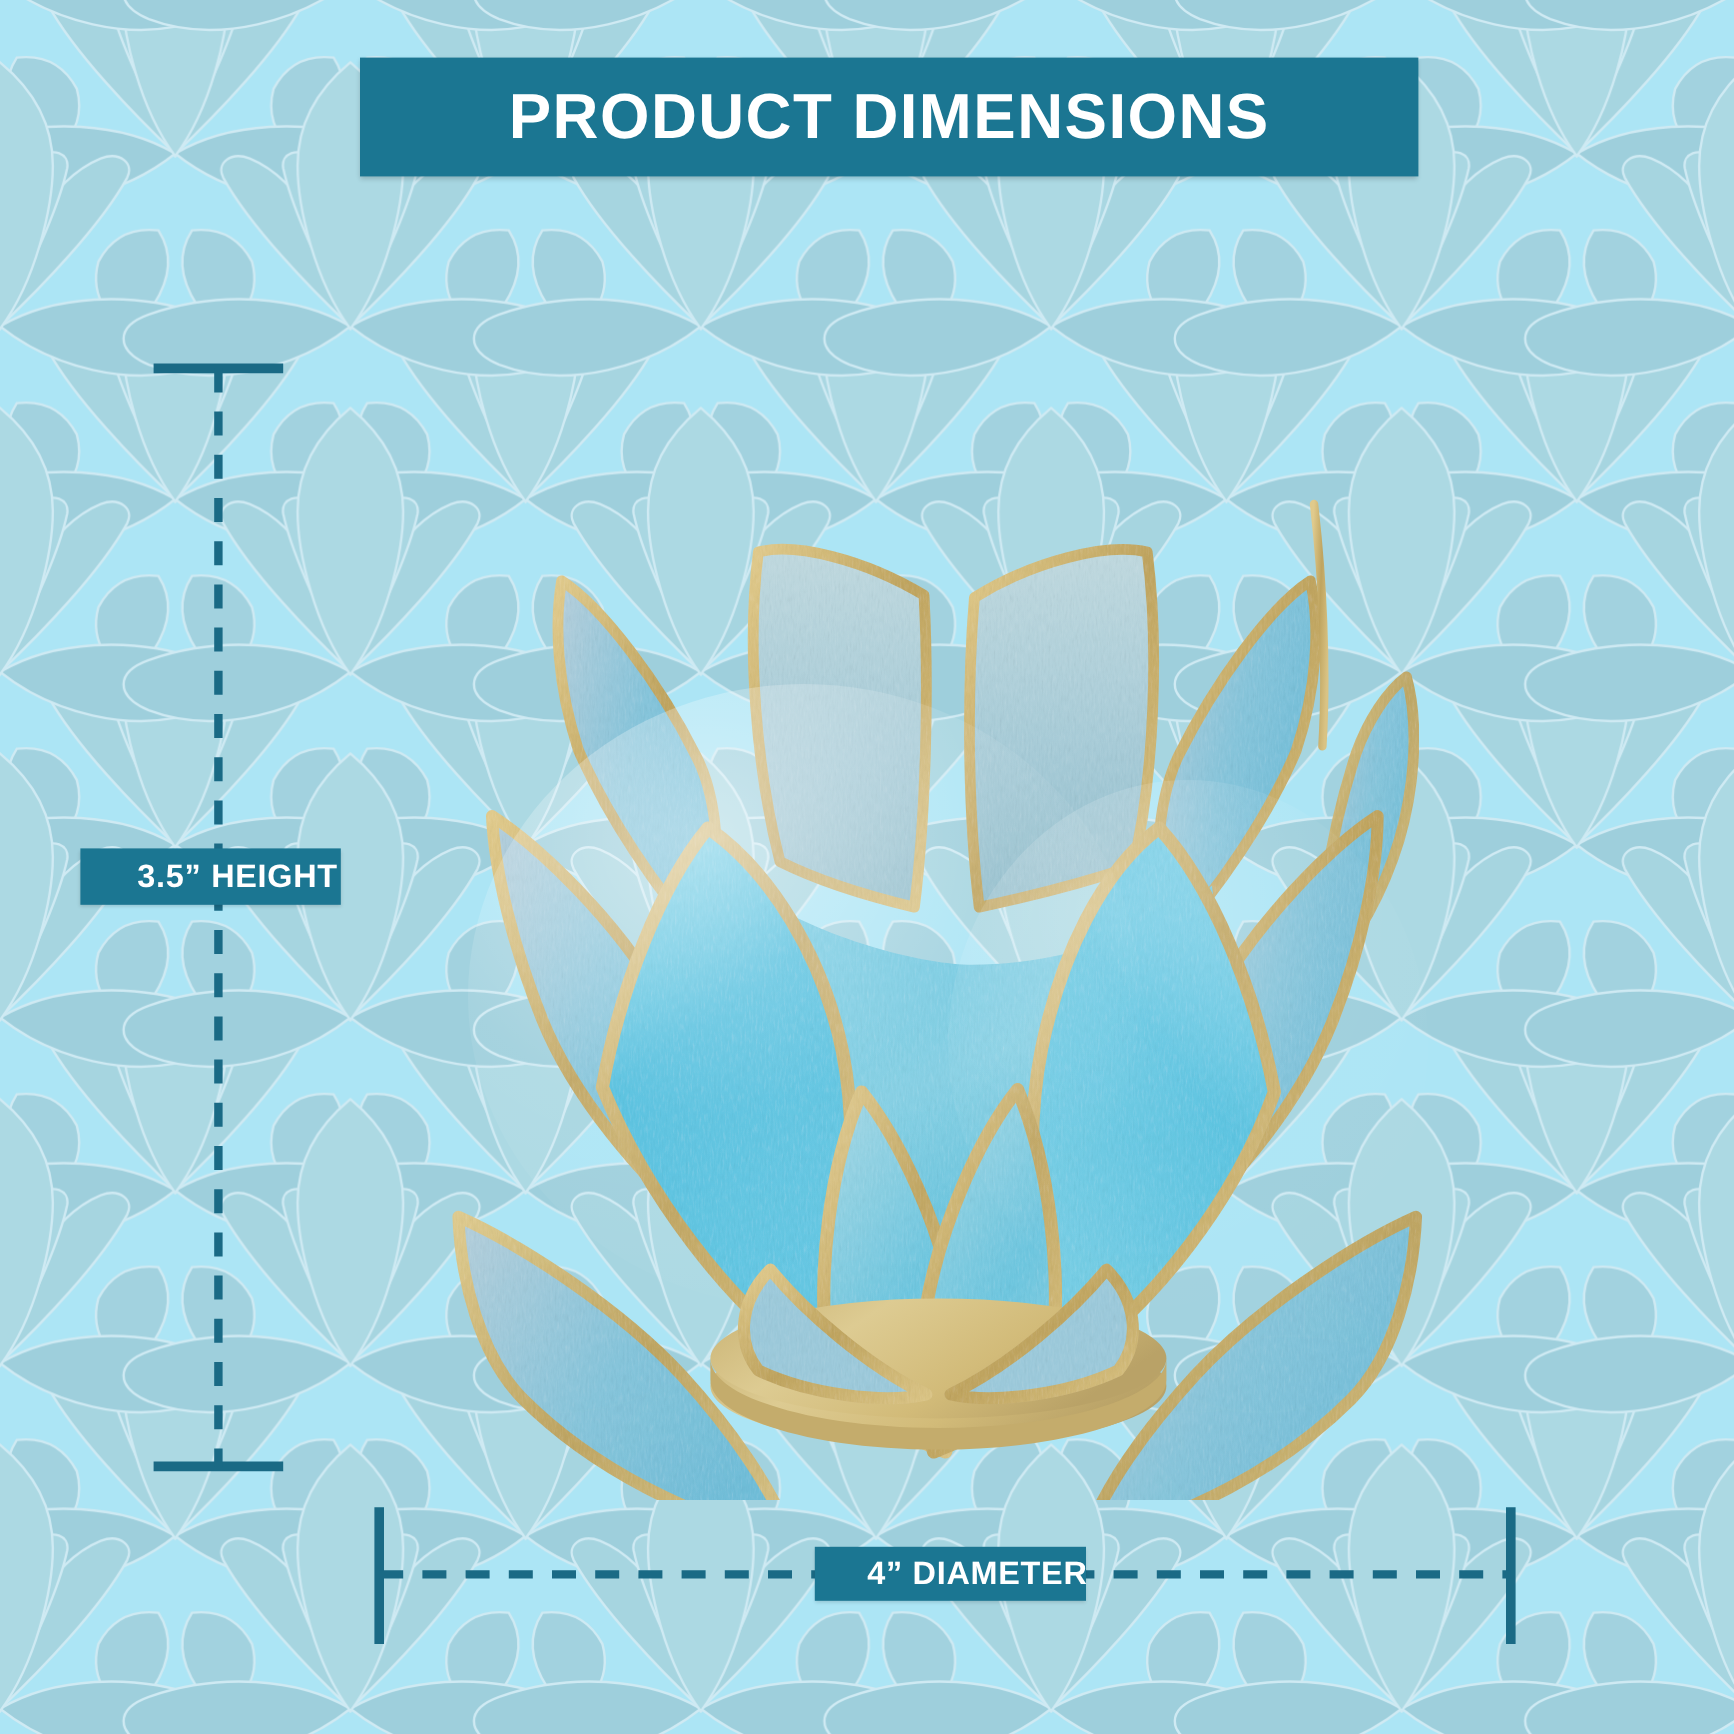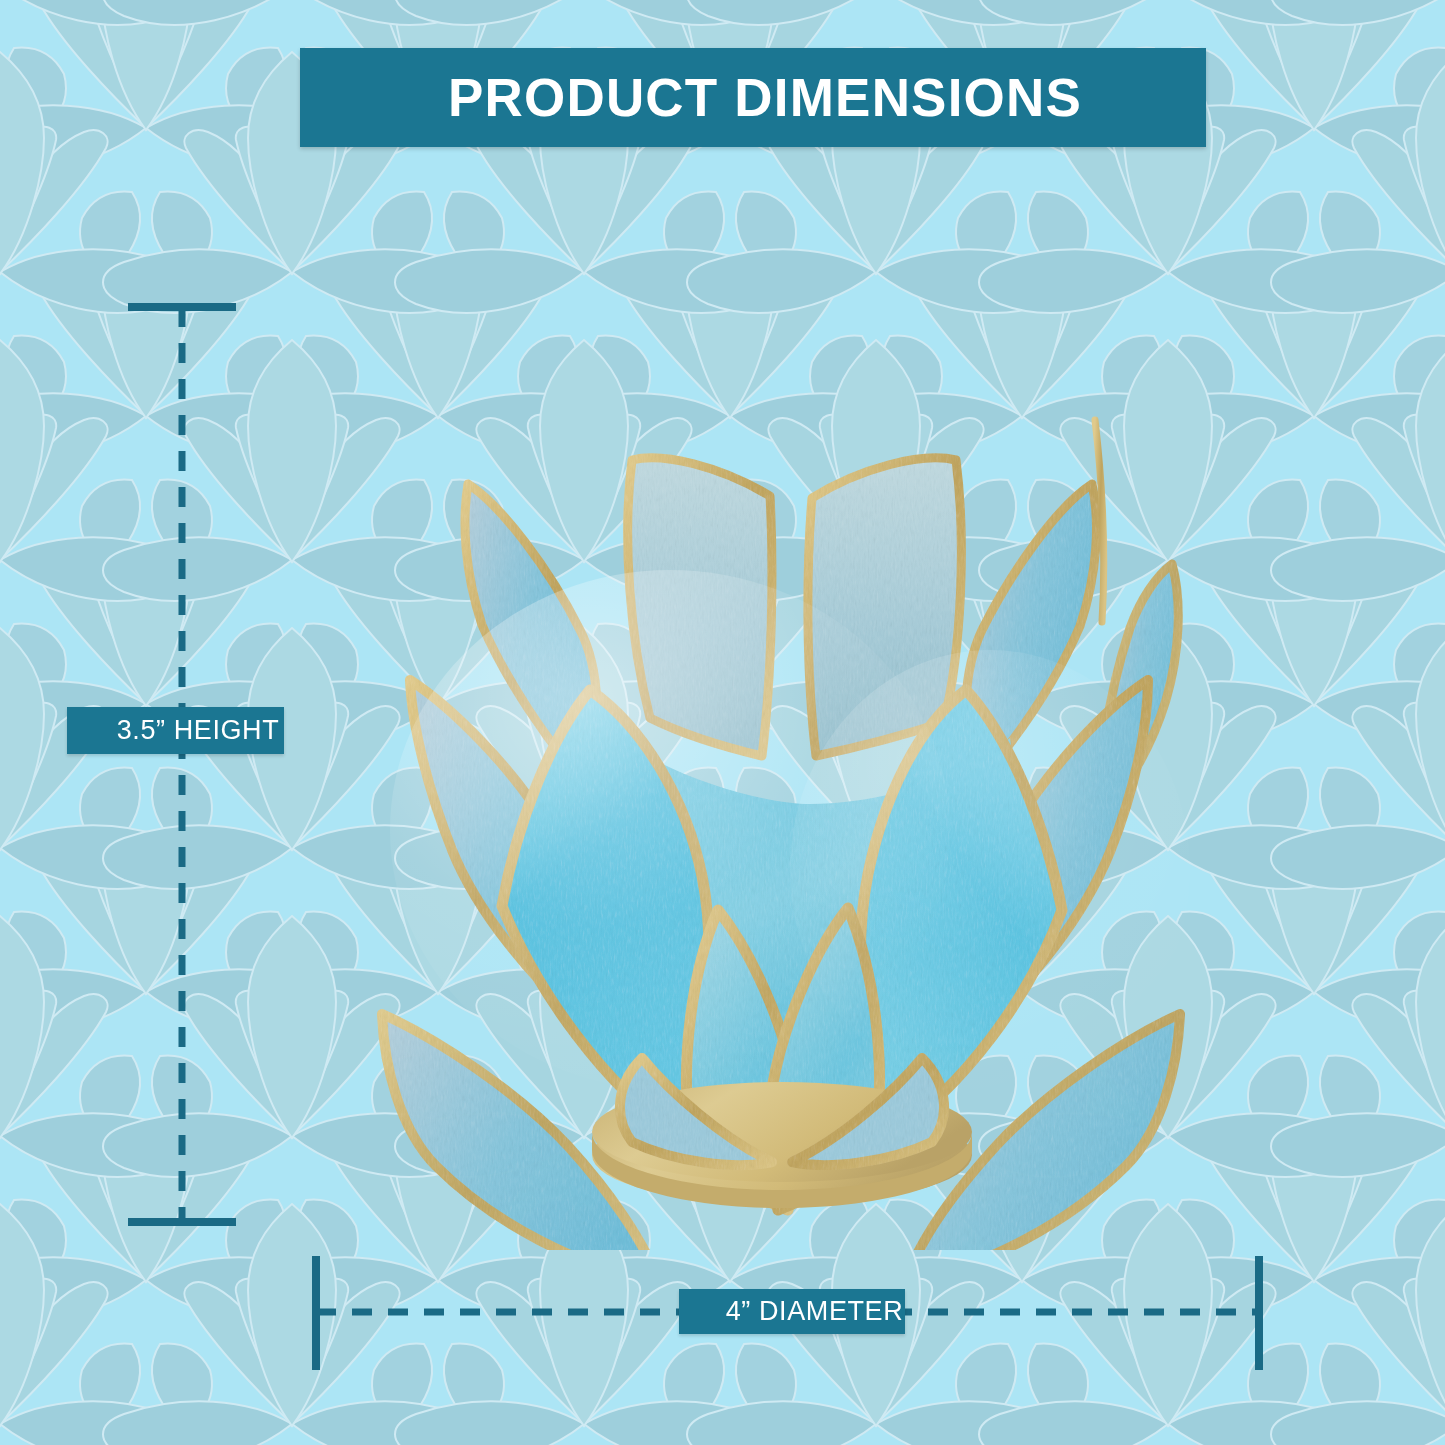--- a/index.html
+++ b/index.html
@@ -41,21 +41,20 @@
     left: 300px;
     top: 48px;
     width: 882px;
     height: 99px;
     background: #1B7692;
     box-shadow: 0 2px 4px rgba(0,0,0,0.18);
     display: flex;
     align-items: center;
     justify-content: center;
     z-index: 5;
-    padding-left: 24px;
   }
   .title-banner .title-text {
     color: #FFFFFF;
     font-size: 53px;
     font-weight: bold;
     letter-spacing: 1.2px;
     white-space: nowrap;
     line-height: 1;
   }
 
@@ -73,21 +72,21 @@
     position: absolute;
     background: #1B7692;
     display: flex;
     align-items: center;
     justify-content: center;
     box-shadow: 0 2px 3px rgba(0,0,0,0.15);
     z-index: 6;
   }
   .dim-badge span {
     color: #FFFFFF;
-    font-weight: normal;
+    font-weight: bold;
     white-space: nowrap;
     line-height: 1;
     margin-left: 45px;
   }
   #height-badge {
     left: 67px;
     top: 707px;
     width: 217px;
     height: 47px;
   }

